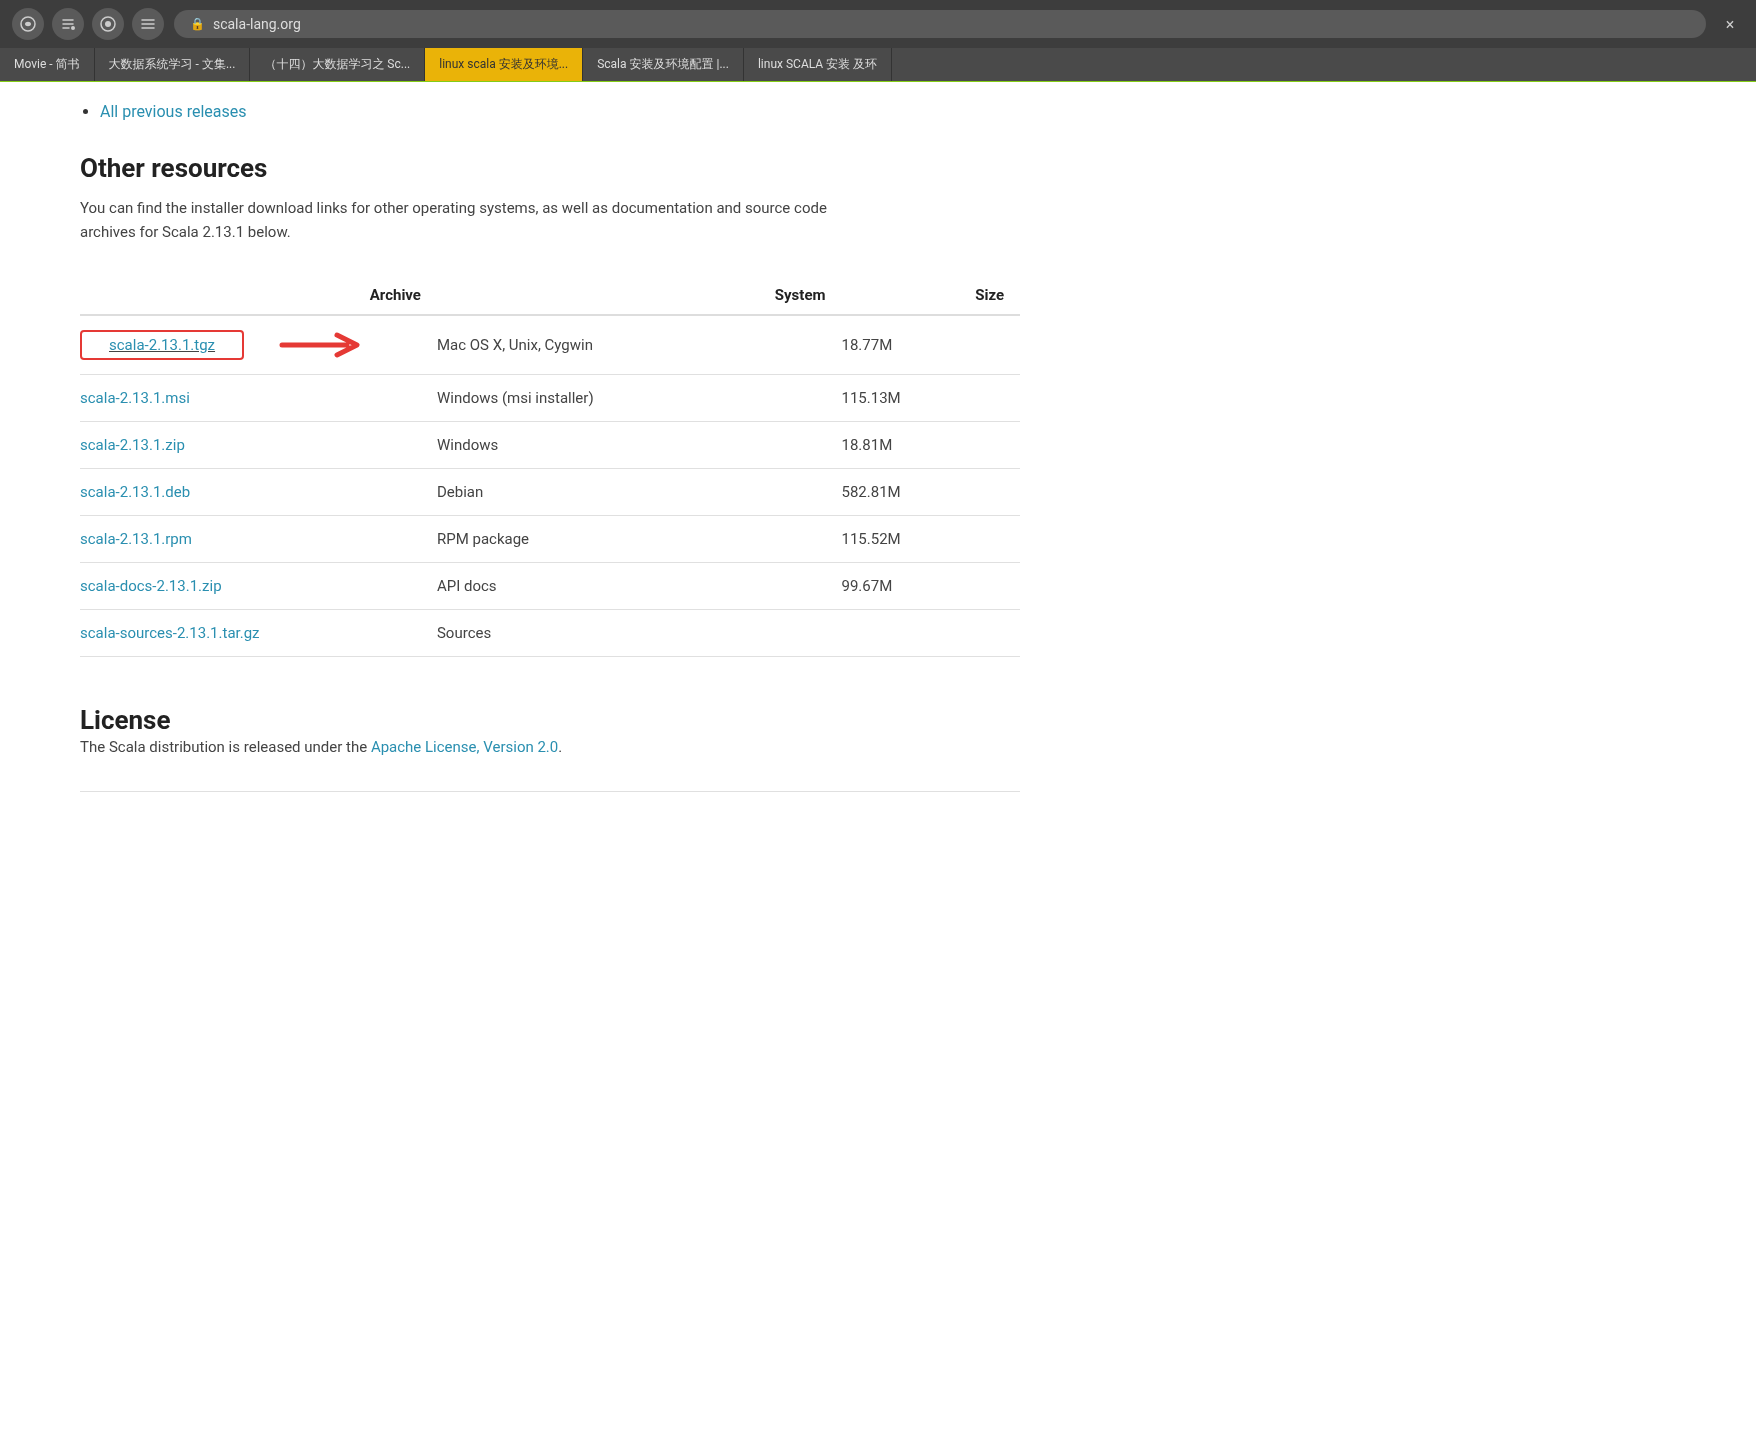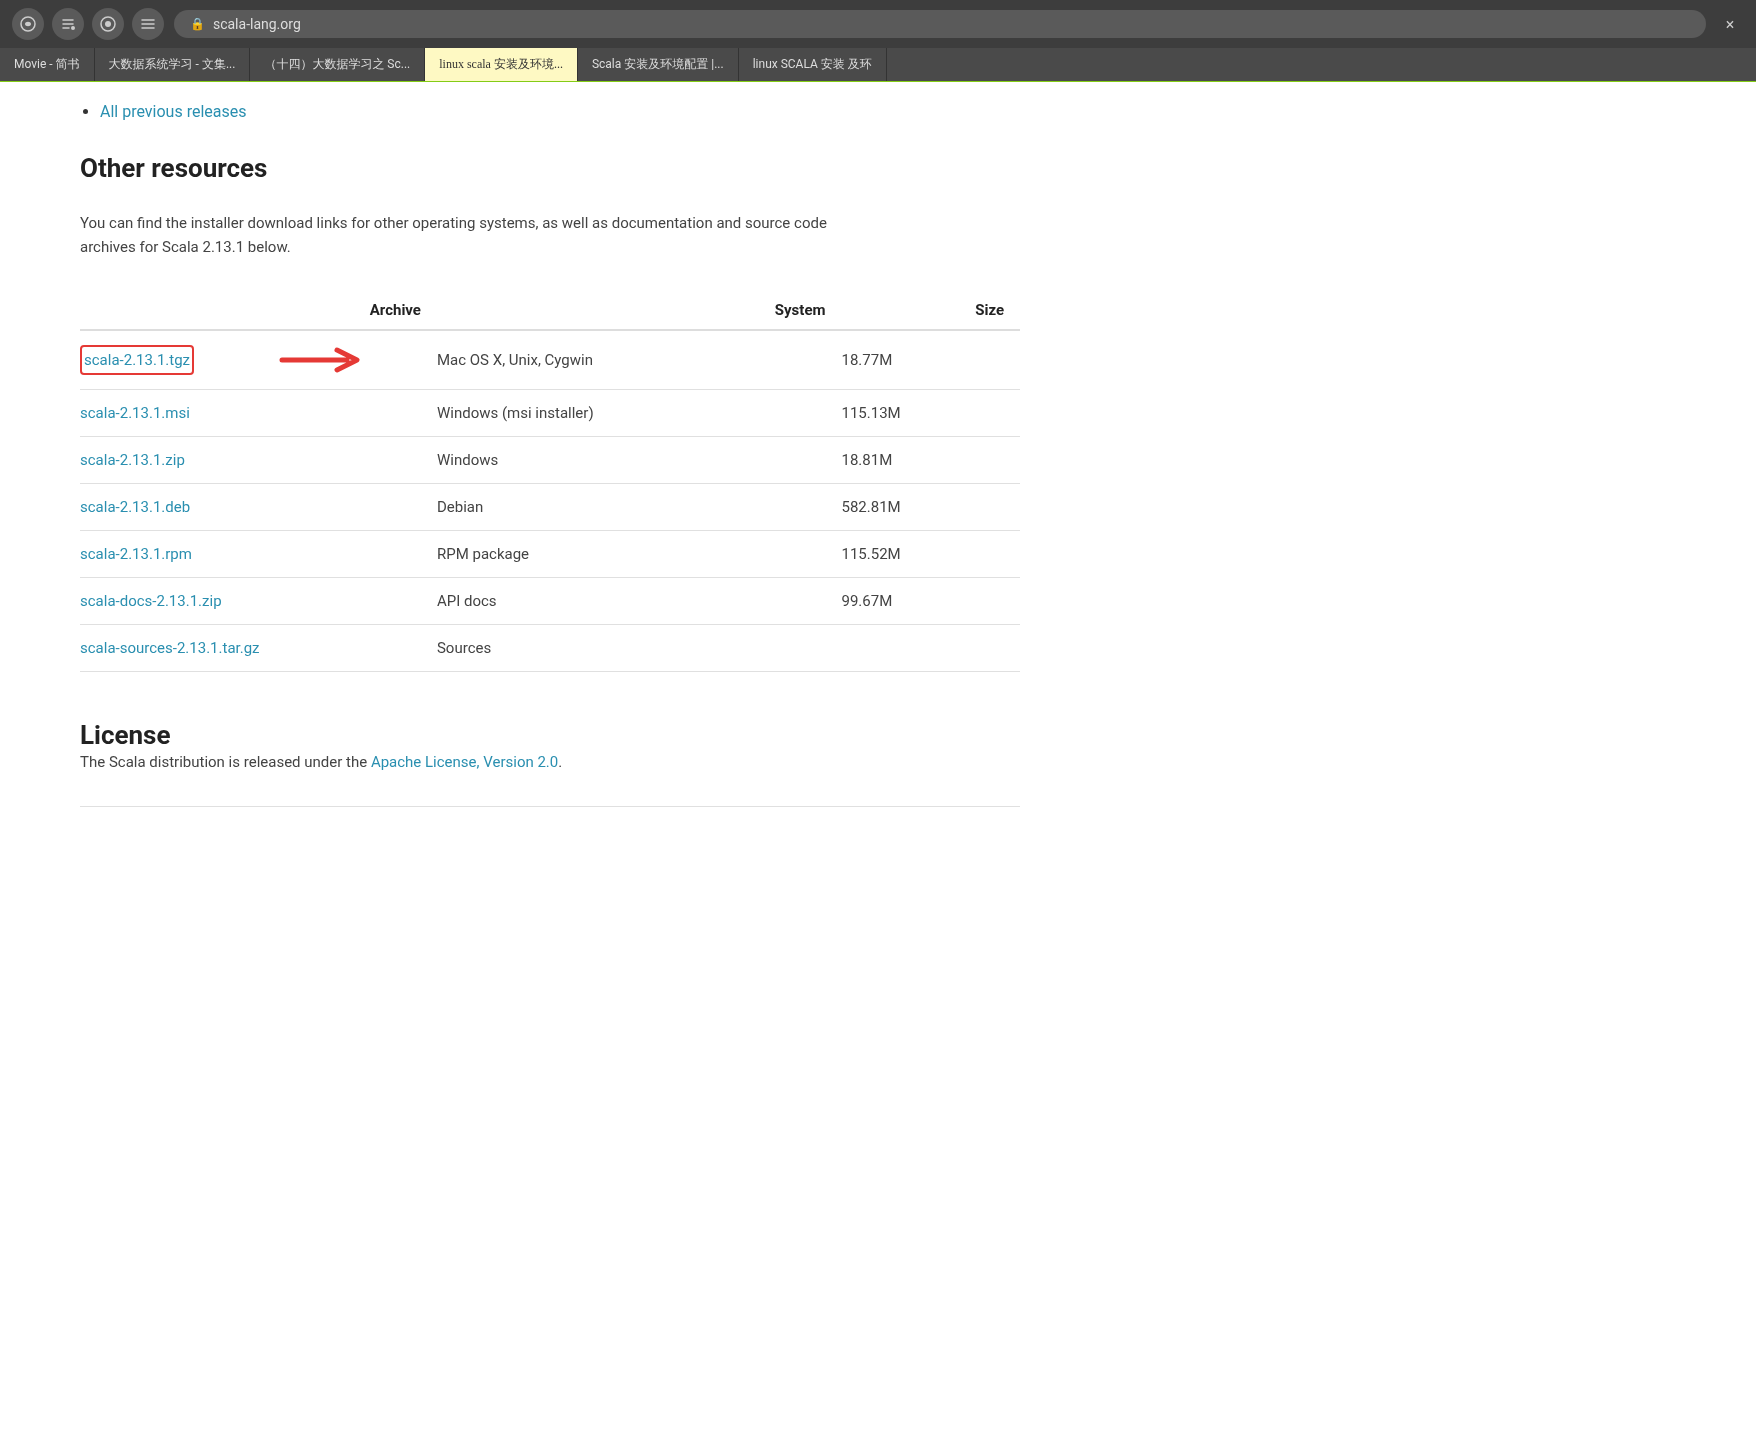--- a/index.html
+++ b/index.html
@@ -83,23 +83,22 @@
       white-space: nowrap;
       overflow: hidden;
       text-overflow: ellipsis;
       max-width: 200px;
       border-right: 1px solid #333;
       background: #4a4a4a;
       flex-shrink: 0;
     }
 
     .tab.active {
-      background: #fef9c3;
+      background: #eab308;
       color: #333;
-      font-family: Liberation Serif, serif;
     }
 
     
     .page-content {
       padding: 20px 80px 40px 80px;
       background: #fff;
       max-width: 1100px;
     }
 
     
@@ -122,21 +121,21 @@
       color: #2a8fb0;
       text-decoration: none;
       cursor: pointer;
     }
 
     
     .section-title {
       font-size: 26px;
       font-weight: 700;
       color: #222;
-      margin-bottom: 28px;
+      margin-bottom: 13px;
     }
 
     .section-description {
       font-size: 15px;
       color: #444;
       line-height: 1.6;
       margin-bottom: 32px;
       max-width: 780px;
     }
 
@@ -177,21 +176,22 @@
     }
 
     .highlighted-row td:first-child {
       position: relative;
     }
 
     .red-box {
       display: inline-block;
       border: 2px solid #e53935;
       border-radius: 4px;
-      padding: 4px 2px;
+      padding: 4px 27px;
+      text-decoration: underline;
     }
 
     
     .license-title {
       font-size: 26px;
       font-weight: 700;
       color: #222;
     }
 
     .license-text {

